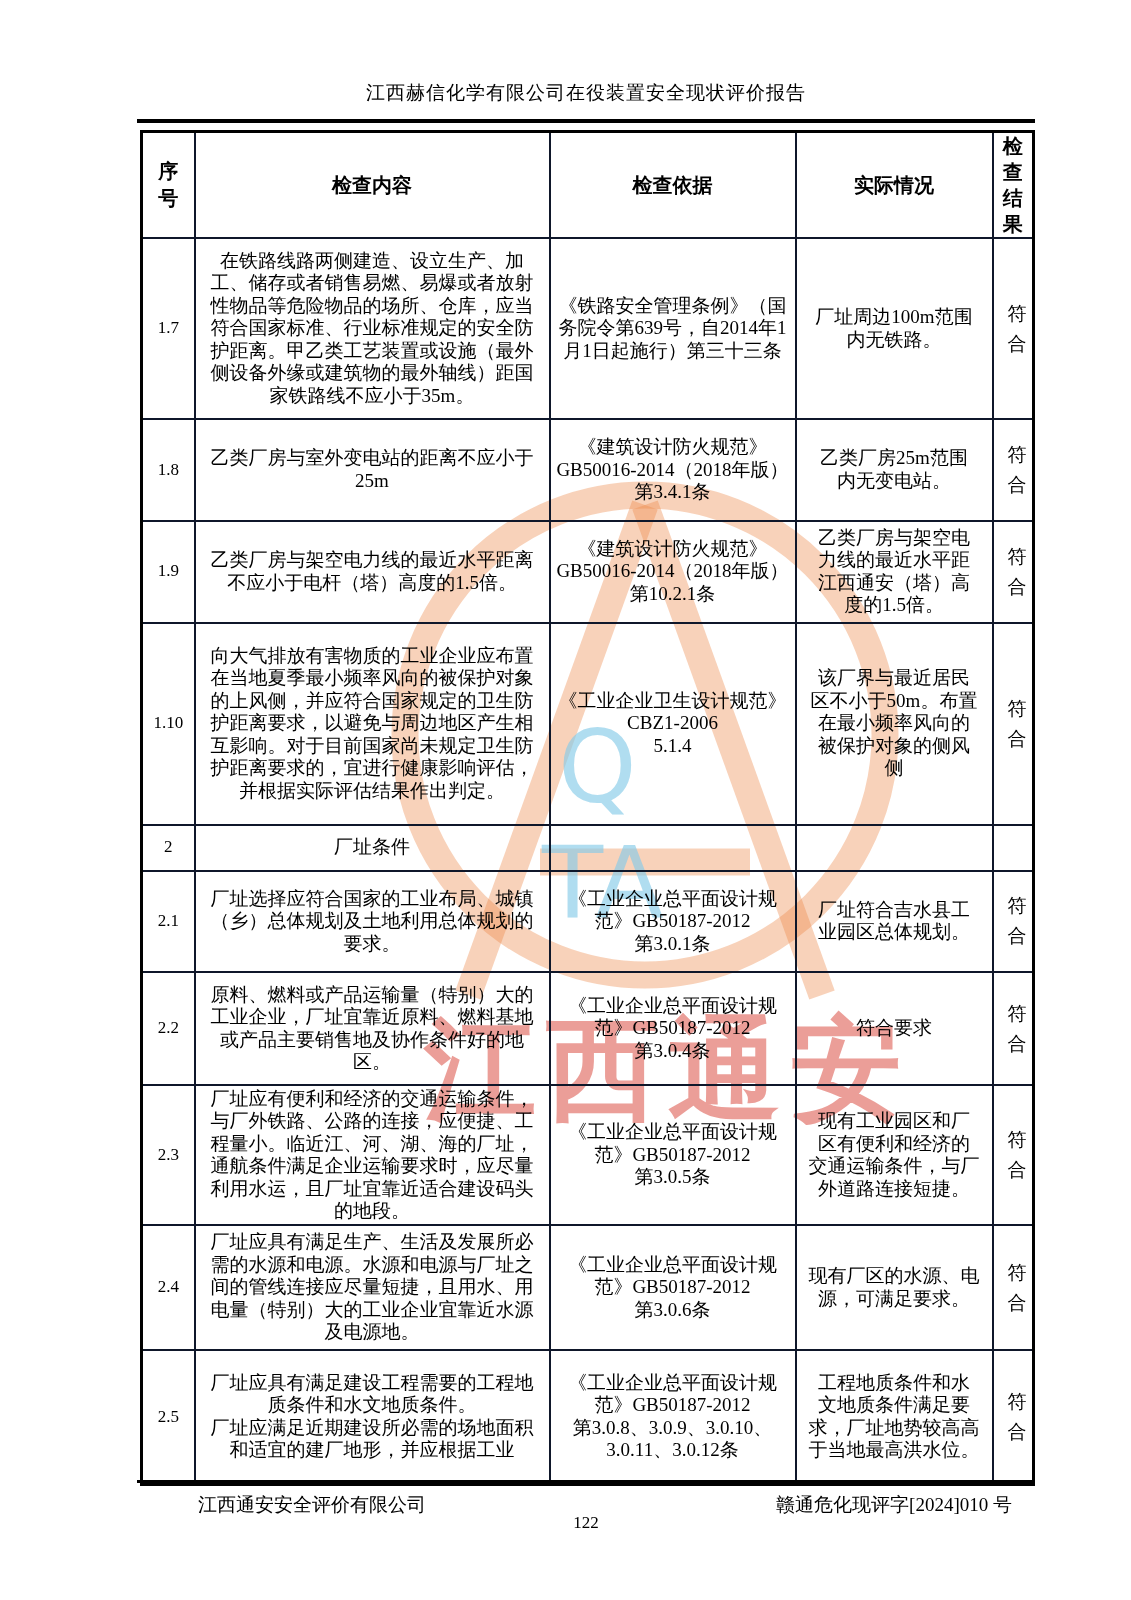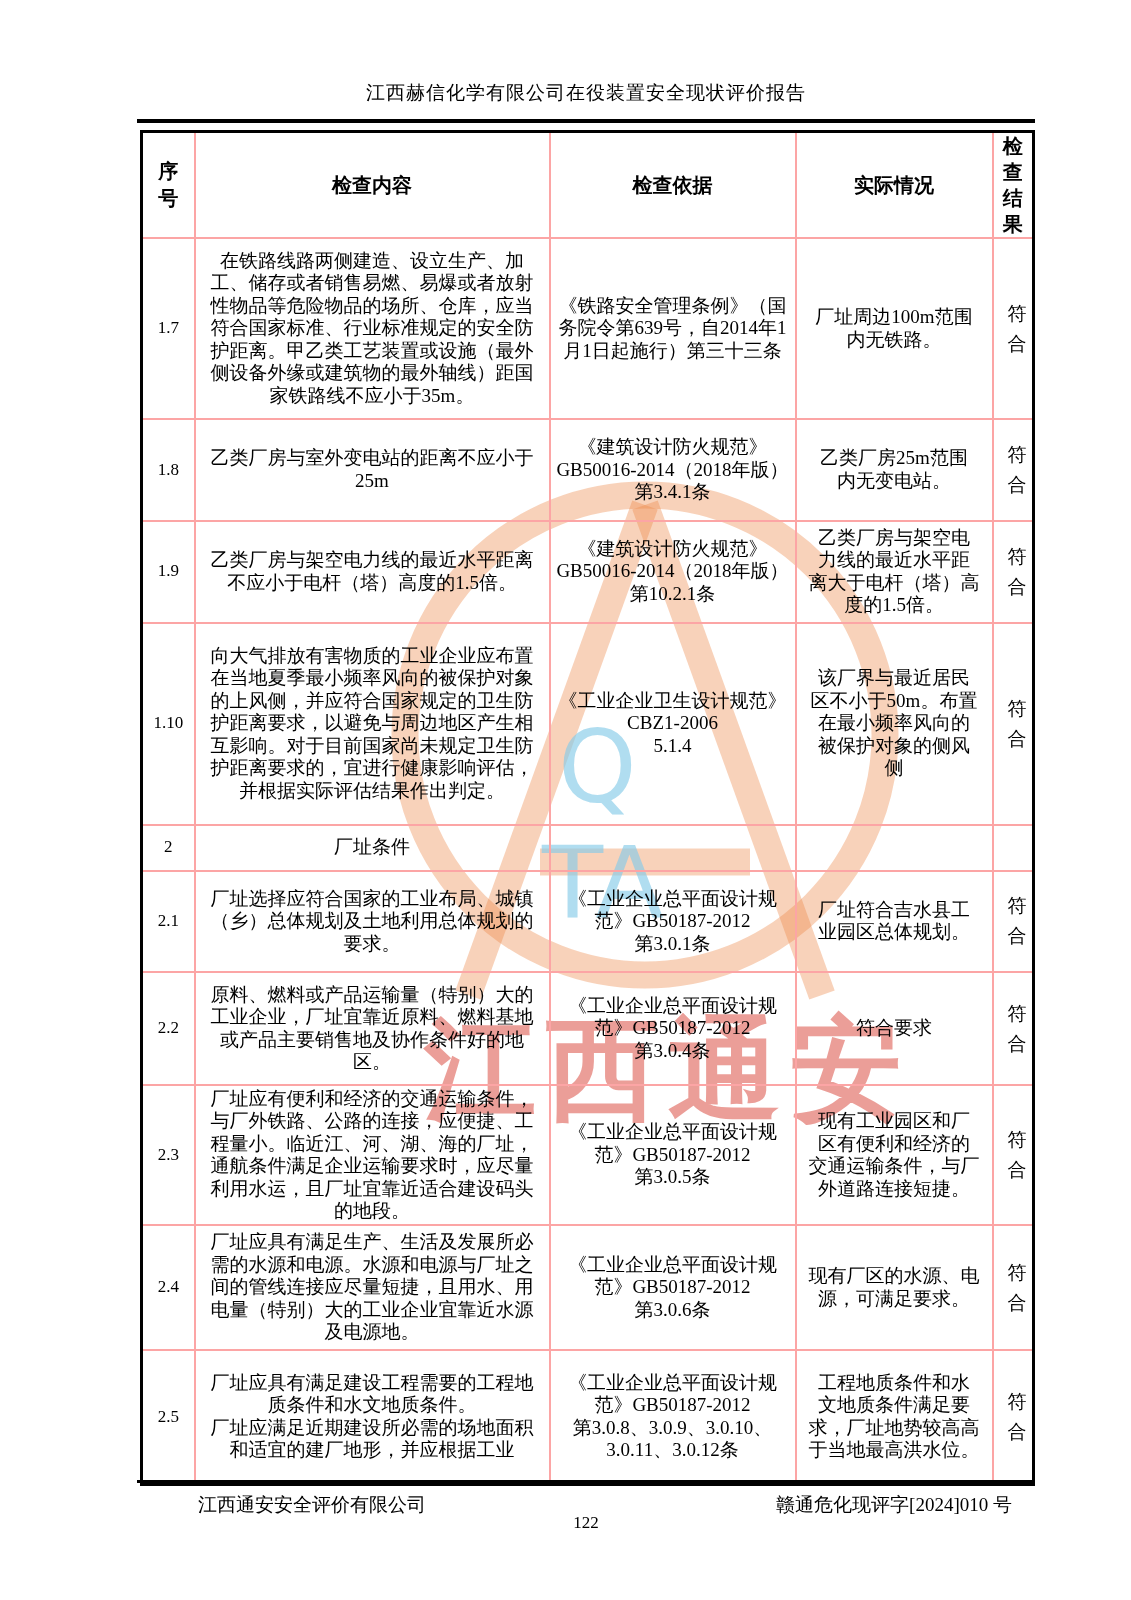--- a/index.html
+++ b/index.html
@@ -10,21 +10,21 @@
   }
   .watermark{position:absolute;left:0;top:0;width:1131px;height:1600px;z-index:0;}
   .content{position:absolute;left:140px;top:0;width:892px;z-index:1;}
   .doc-title{position:absolute;top:80px;left:0;width:100%;text-align:center;
     font-size:19px;letter-spacing:1px;}
   .title-rule{position:absolute;top:119px;left:-3px;width:898px;height:4px;background:#000;}
   table.inspection{
     position:absolute;top:130px;left:0;width:892px;
     border-collapse:collapse;table-layout:fixed;border:3px solid #000;
   }
-  th,td{border:2px solid #fca5a5;vertical-align:middle;}
+  th,td{border:2px solid #0f172a;vertical-align:middle;}
   thead tr{height:105px;}
   th{font-size:20px;font-weight:bold;padding:0;line-height:27px;}
   th.th-no{word-break:break-all;padding:0 13px;}
   th.th-result{word-break:break-all;padding:0 2px;line-height:26px;}
   td{font-size:19px;line-height:22.5px;white-space:pre-line;text-align:center;}
   td.cell-no{font-size:17px;white-space:normal;padding:0 2px;}
   td.cell-content{padding:0 15px;}
   td.cell-basis{padding:16px 3px;}
   td.cell-actual{padding:0 3px;}
   td.cell-result{padding:0 14px;word-break:break-all;line-height:30px;text-align:center;}
@@ -98,21 +98,21 @@
           <td class="cell-result">符合</td>
         </tr>
         <tr style="height: 102px;">
           <td class="cell-no">1.9</td>
           <td class="cell-content">乙类厂房与架空电力线的最近水平距离不应小于电杆（塔）高度的1.5倍。</td>
           <td class="cell-basis">《建筑设计防火规范》
 GB50016-2014（2018年版）
 第10.2.1条</td>
           <td class="cell-actual">乙类厂房与架空电
 力线的最近水平距
-离大于电杆（塔）高
+江西通安（塔）高
 度的1.5倍。</td>
           <td class="cell-result">符合</td>
         </tr>
         <tr style="height: 202px;">
           <td class="cell-no">1.10</td>
           <td class="cell-content">向大气排放有害物质的工业企业应布置在当地夏季最小频率风向的被保护对象的上风侧，并应符合国家规定的卫生防护距离要求，以避免与周边地区产生相互影响。对于目前国家尚未规定卫生防护距离要求的，宜进行健康影响评估，并根据实际评估结果作出判定。</td>
           <td class="cell-basis">《工业企业卫生设计规范》
 CBZ1-2006
 5.1.4</td>
           <td class="cell-actual">该厂界与最近居民

